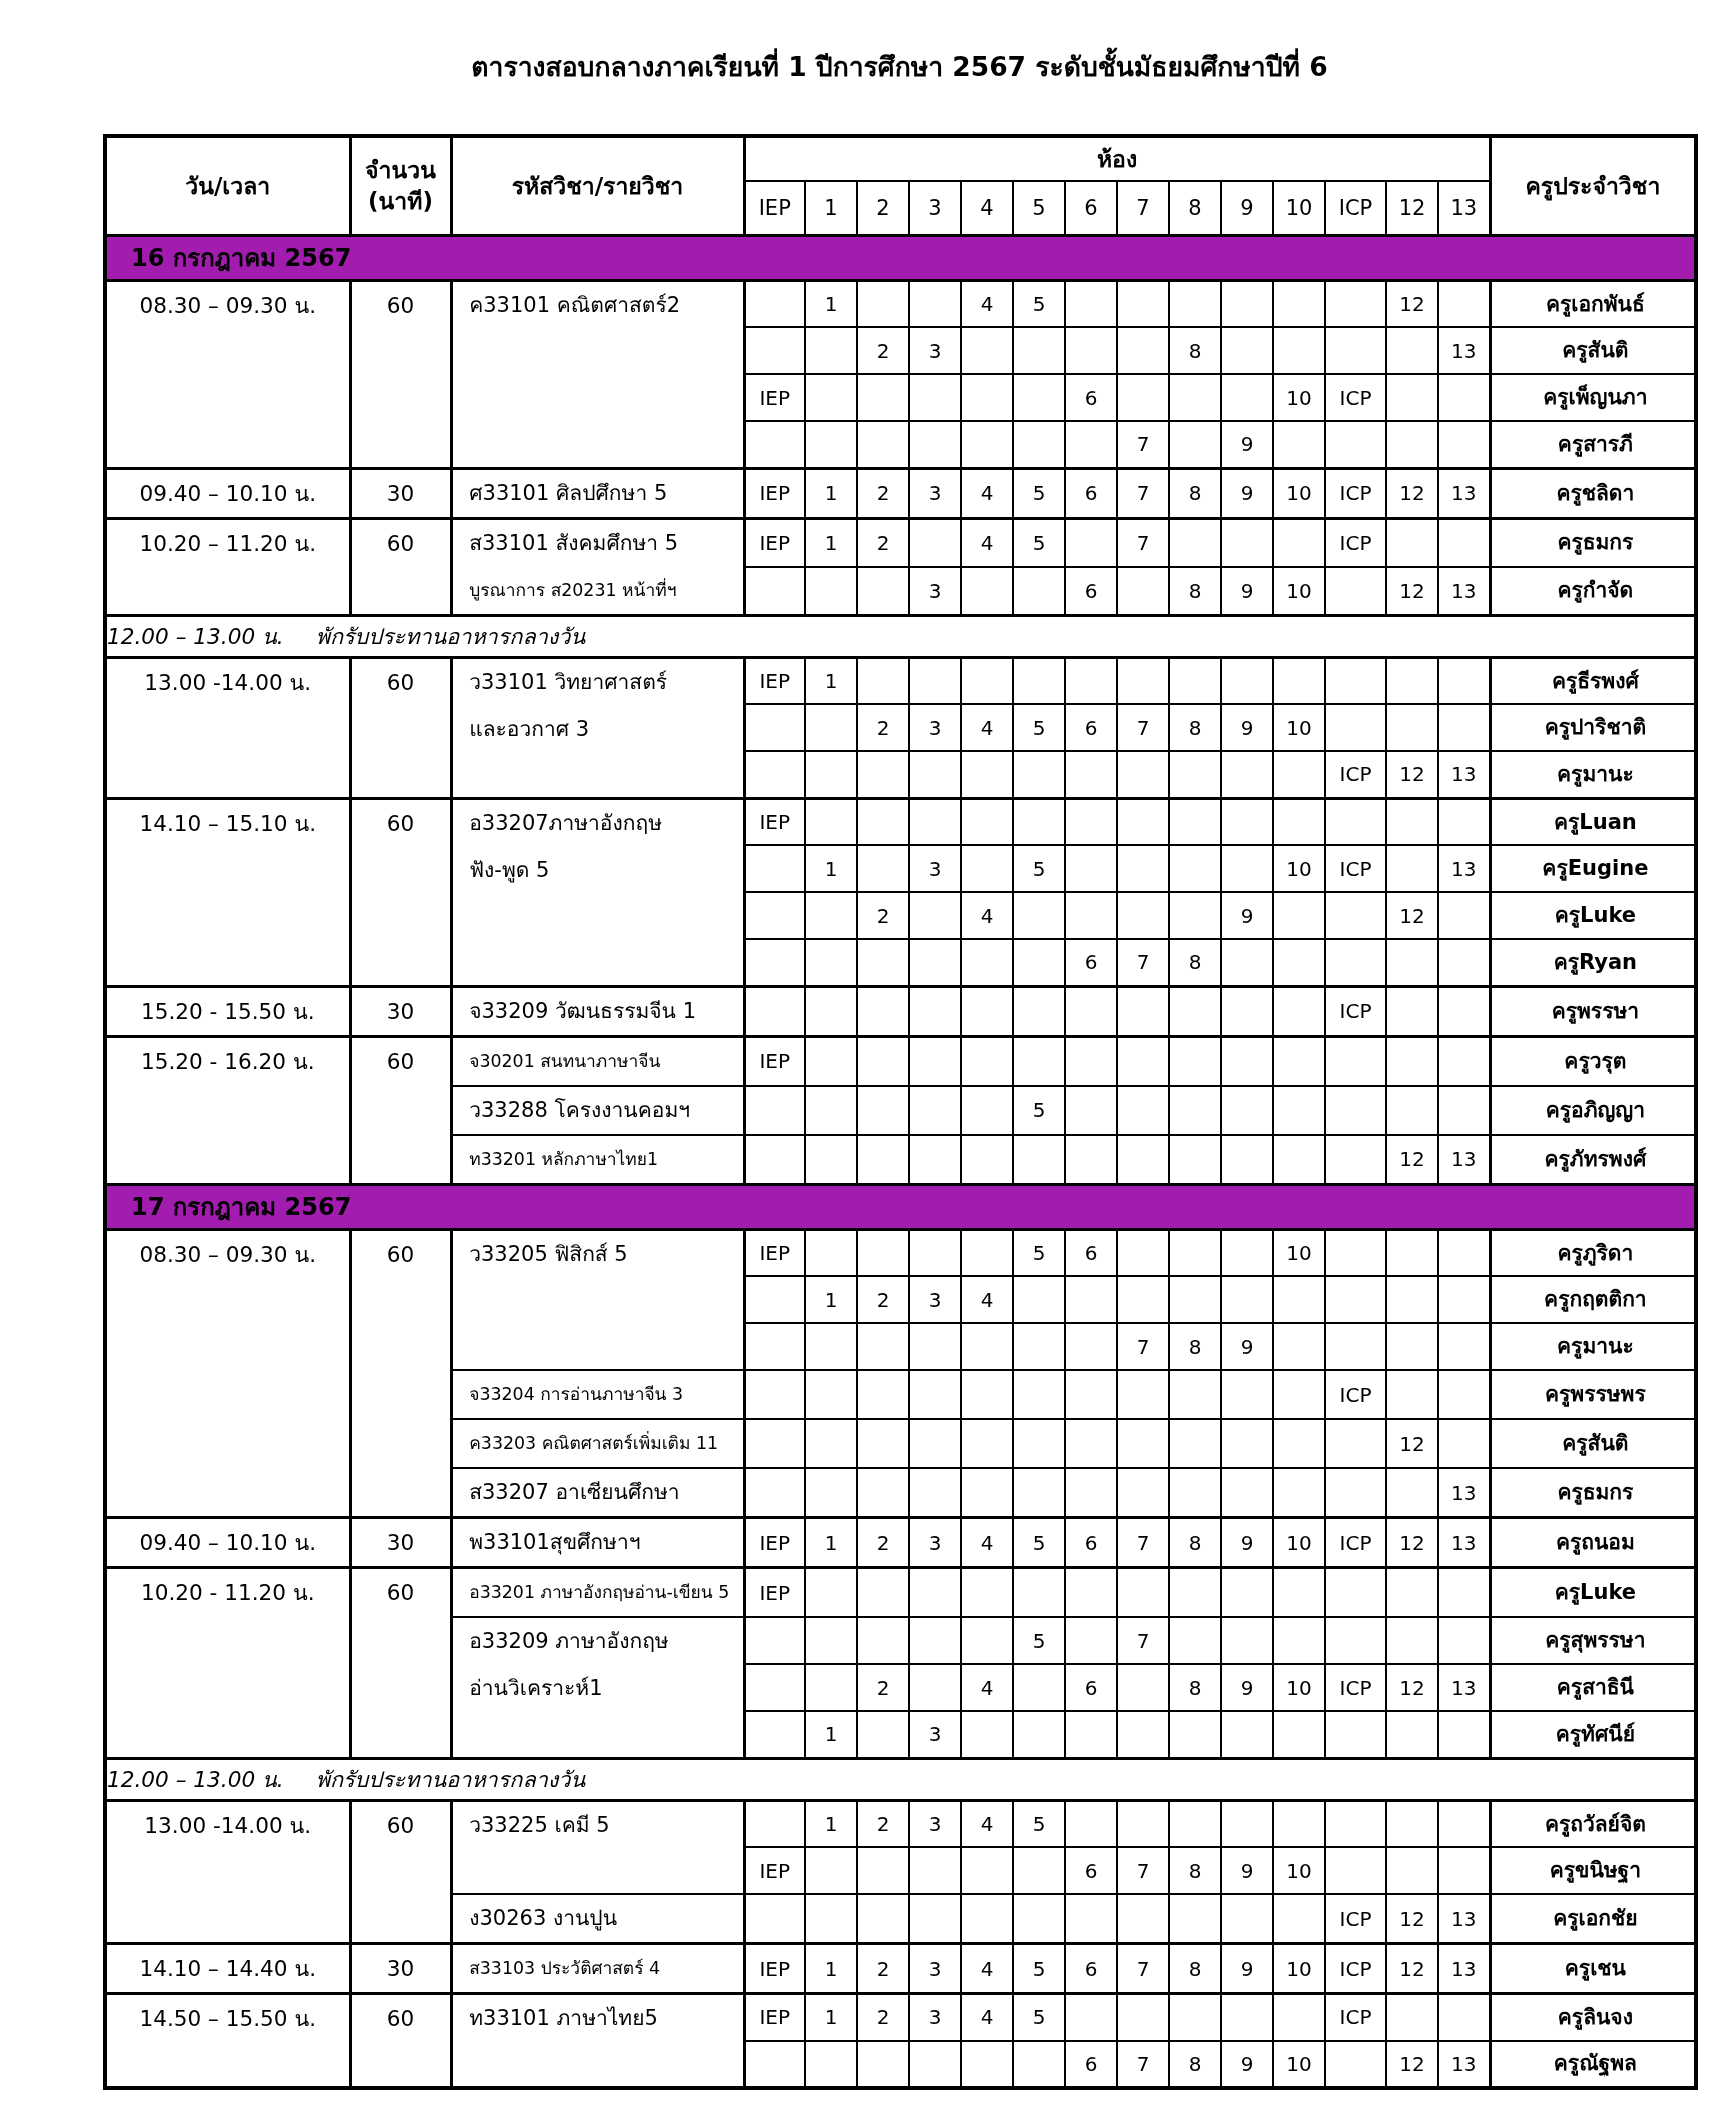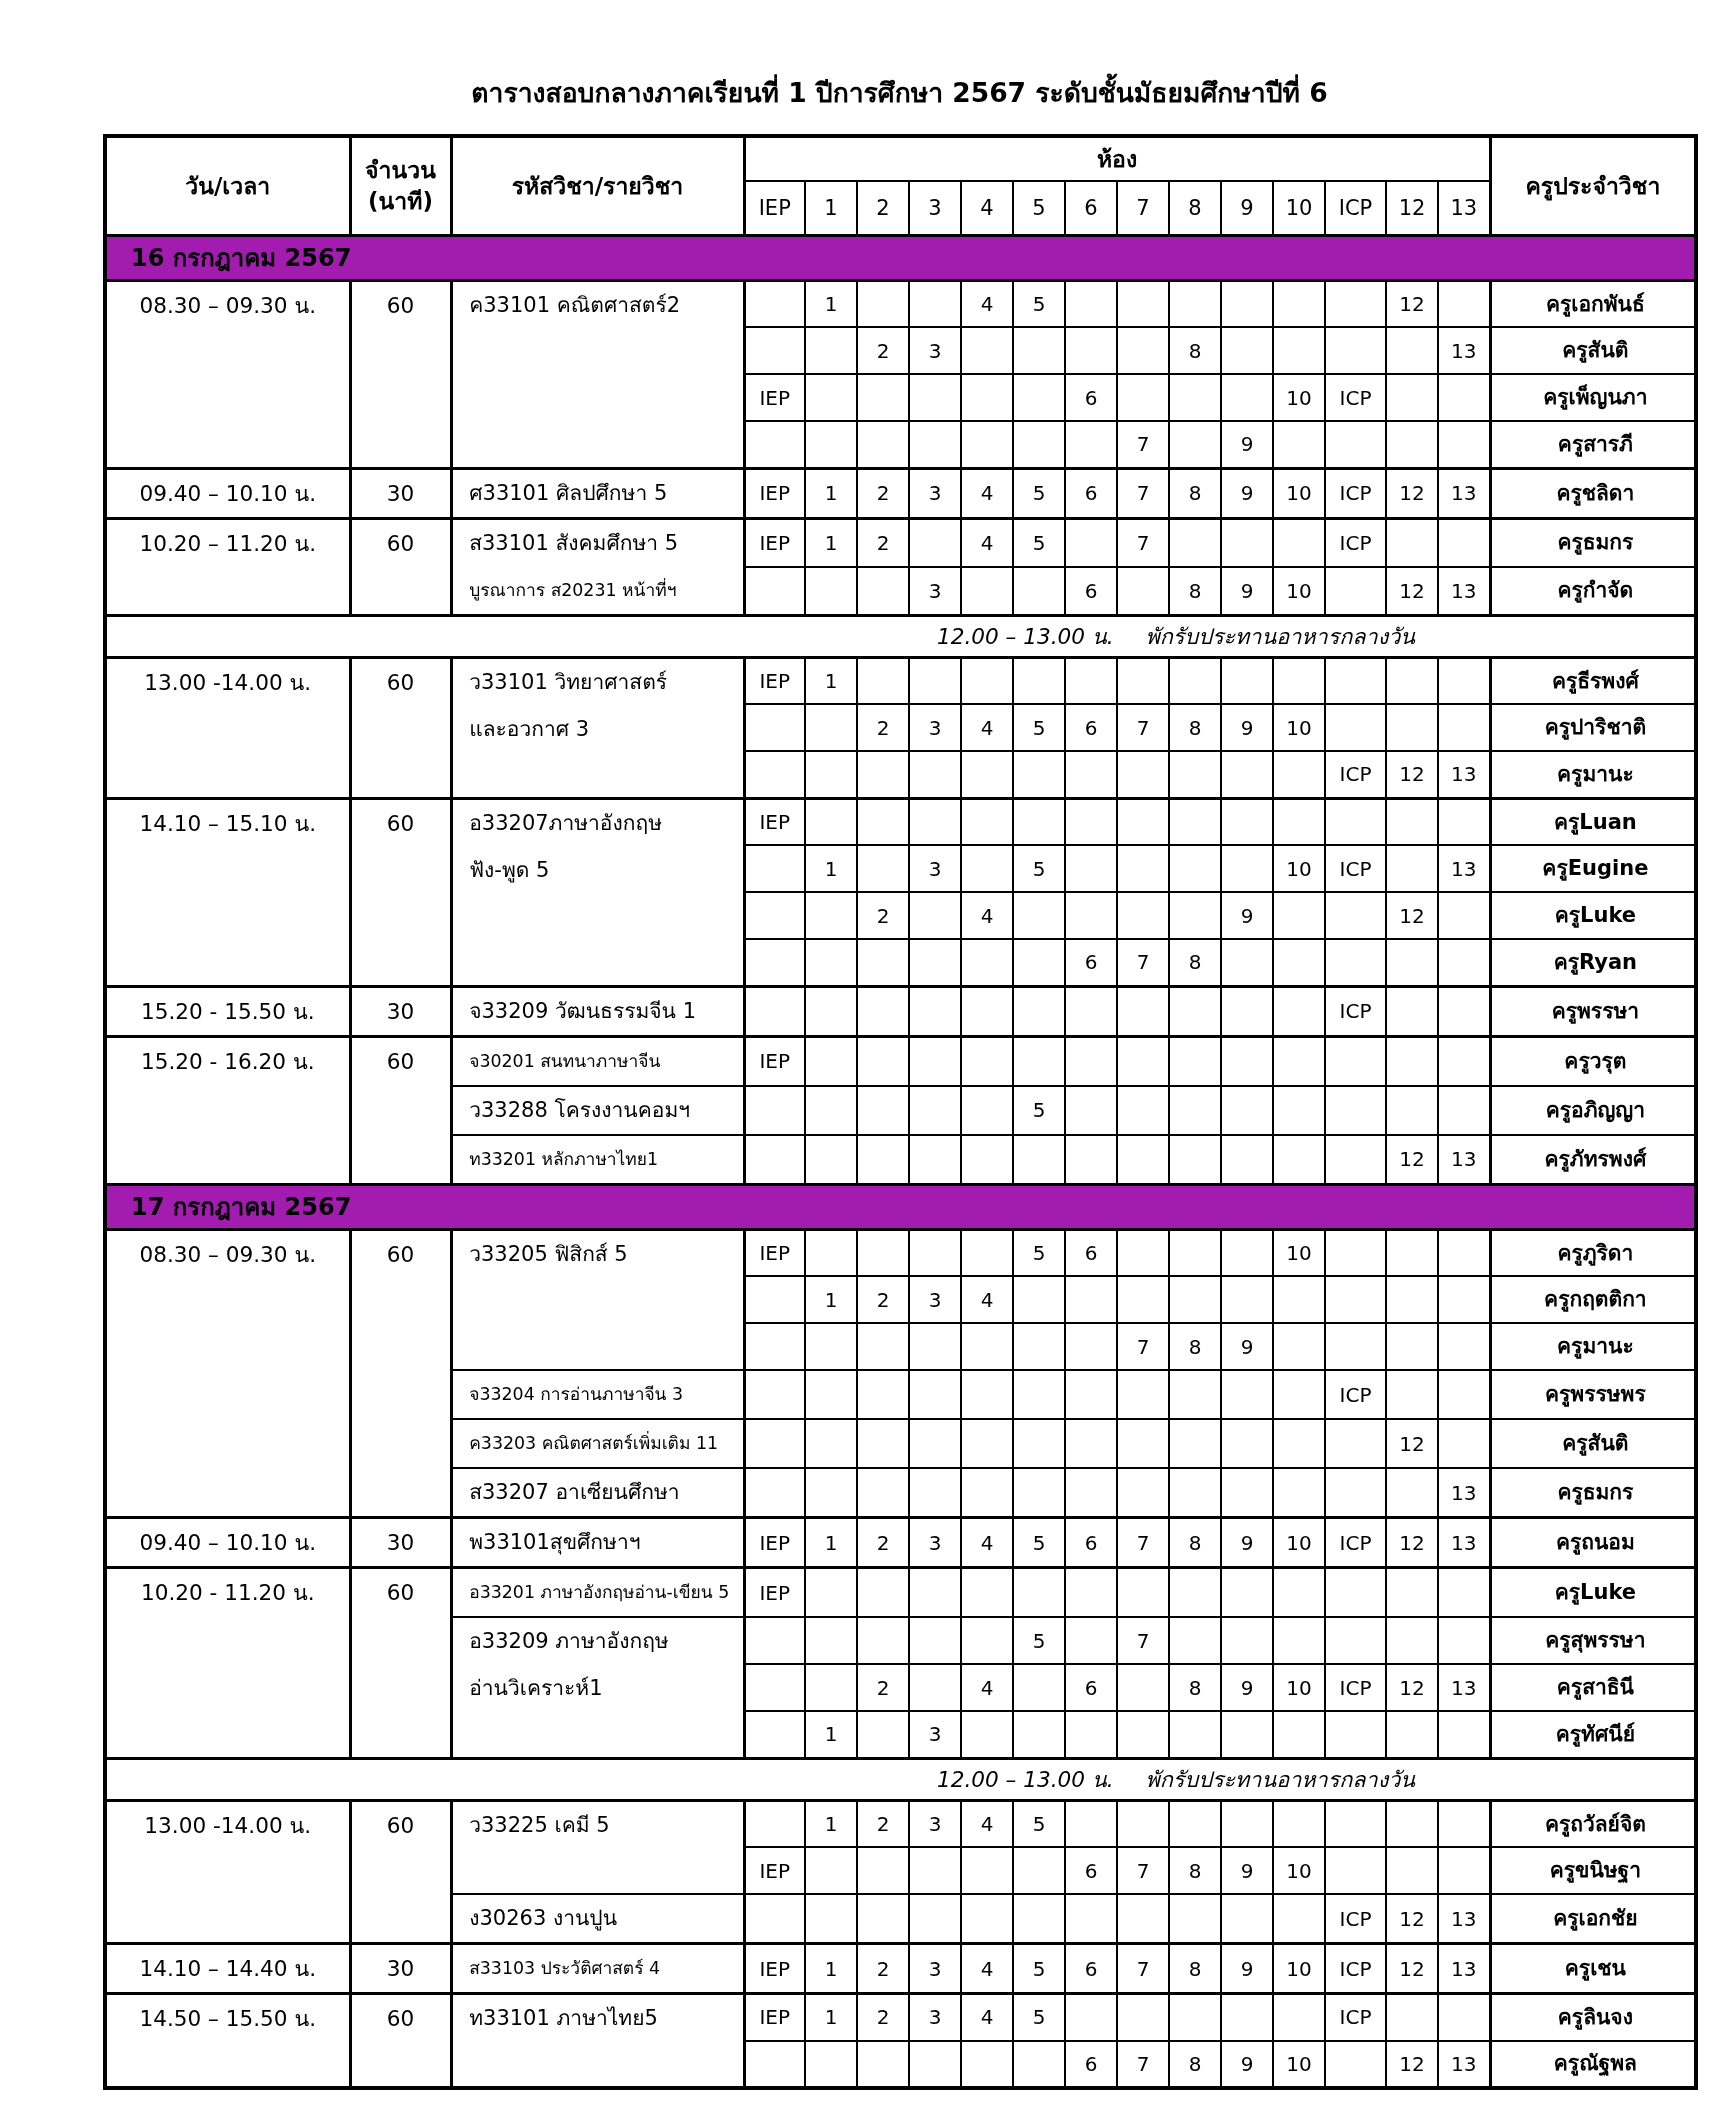--- a/index.html
+++ b/index.html
@@ -1,40 +1,40 @@
 <!DOCTYPE html>
 <html style="font-size:11px"><head>
 <meta charset="utf-8">
 <style>
   html,body{margin:0;padding:0;background:#ffffff;}
   body{width:1728px;height:2119px;position:relative;overflow:hidden;
        font-family:"DejaVu Sans","Liberation Sans",sans-serif;color:#000;}
   .sheet{position:absolute;inset:0;background:#fff;}
-  .page-title{position:absolute;top:72px;left:103px;width:1593px;text-align:center;
+  .page-title{position:absolute;top:46px;left:103px;width:1593px;text-align:center;
               font-size:26.5px;font-weight:bold;letter-spacing:0px;}
   table.exam{position:absolute;top:134px;left:103px;width:1593px;
              border-collapse:collapse;table-layout:fixed;
              border:4.2px solid #000;}
   col.c-time{width:245px}col.c-dur{width:101px}col.c-sub{width:293px}
   col.c-roomw{width:61px}col.c-room{width:52px}col.c-teach{width:206px}
   th,td{border:2.1px solid #000;padding:0;margin:0;overflow:hidden;}
   tr{height:47px;}
   tr.h1{height:45px;}
   tr.h2{height:54px;}
   tr.band-row{height:45px;}
   tr.lunch-row{height:42px;}
   th{font-weight:bold;font-size:23px;text-align:center;vertical-align:middle;background:#fff;}
   th.roomlbl{font-weight:normal;font-size:21px;}
   .vmain{border-left-width:3.5px;border-right-width:3.5px;}
   .hb{border-bottom-width:3.5px;}
   .bs{border-top-width:3.5px;}
   td.band{background:#a21caf;border-top-width:3.5px;border-bottom-width:3.5px;
           font-weight:bold;font-size:24px;text-align:left;padding-left:24px;vertical-align:middle;}
   td.lunch{border-top-width:3.5px;border-bottom-width:3.5px;font-style:italic;font-size:21.6px;
-           text-align:right;vertical-align:middle;padding-right:279px;}
+           text-align:left;vertical-align:middle;padding-right:279px;}
   td.lunch .gap{display:inline-block;width:32px;}
   td.cell-time{vertical-align:top;text-align:center;font-size:21.6px;}
   td.cell-dur{vertical-align:top;text-align:center;font-size:21.6px;}
   td.cell-sub{vertical-align:top;text-align:left;font-size:21px;padding-left:16.7px;padding-right:4.2px;}
   td.cell-room{text-align:center;vertical-align:middle;font-size:20px;}
   td.cell-teach{text-align:center;vertical-align:middle;font-size:21px;padding-left:5px;line-height:1.15;font-weight:bold;}
   .tline{height:47px;line-height:47px;white-space:nowrap;}
   .tline.small{font-size:17.4px;}
   .durhead .dl{line-height:31px;}
 </style>

